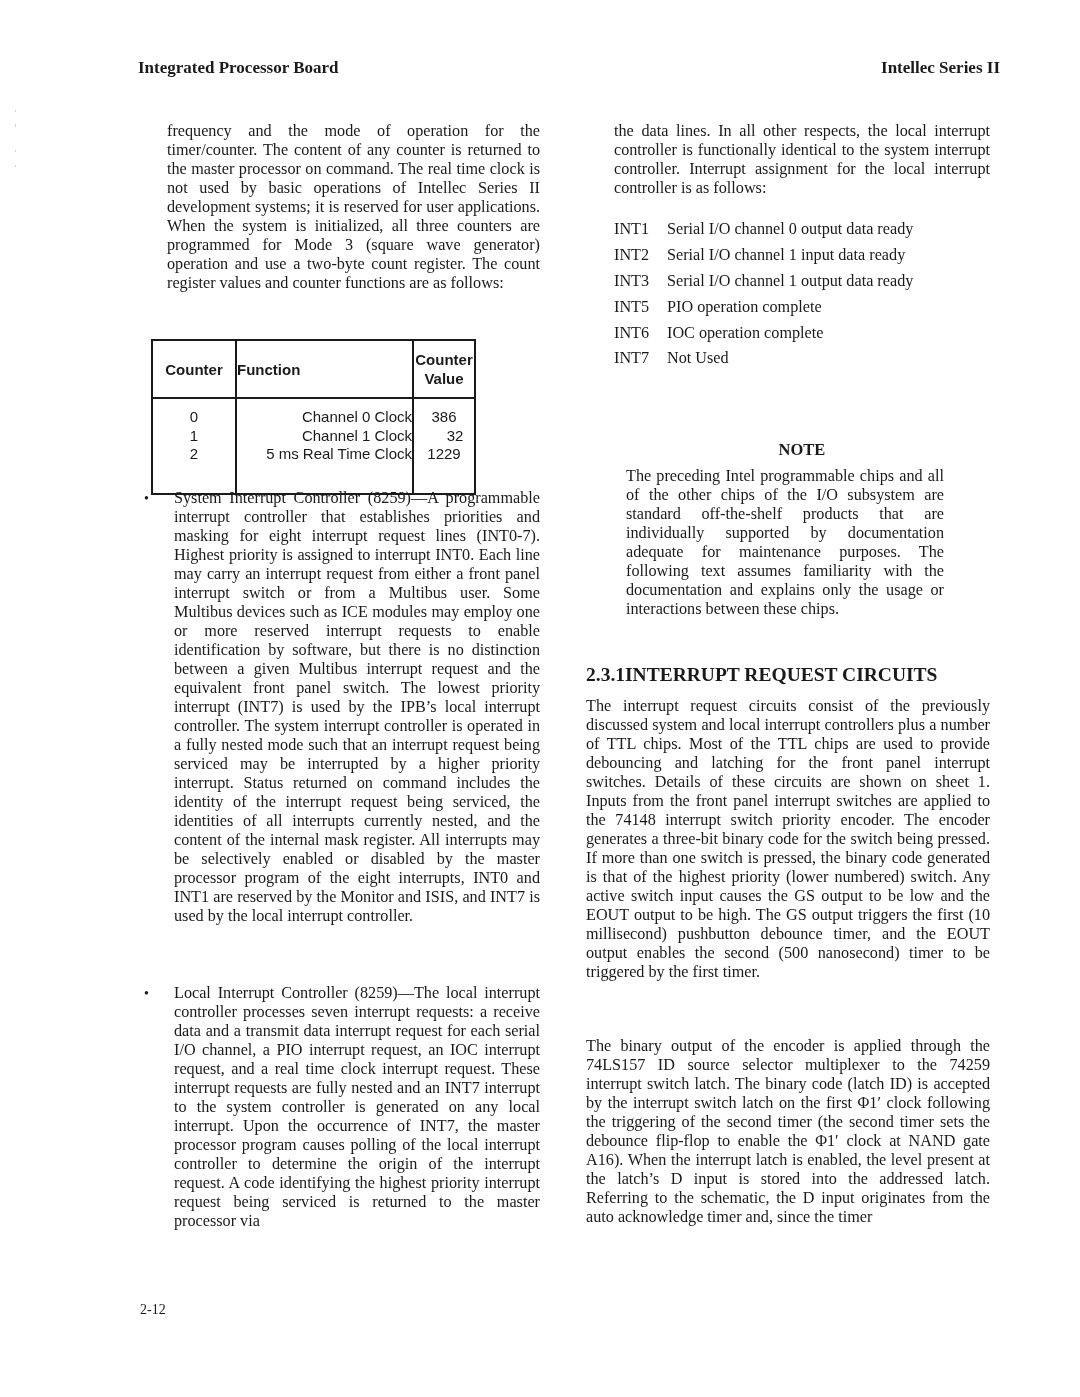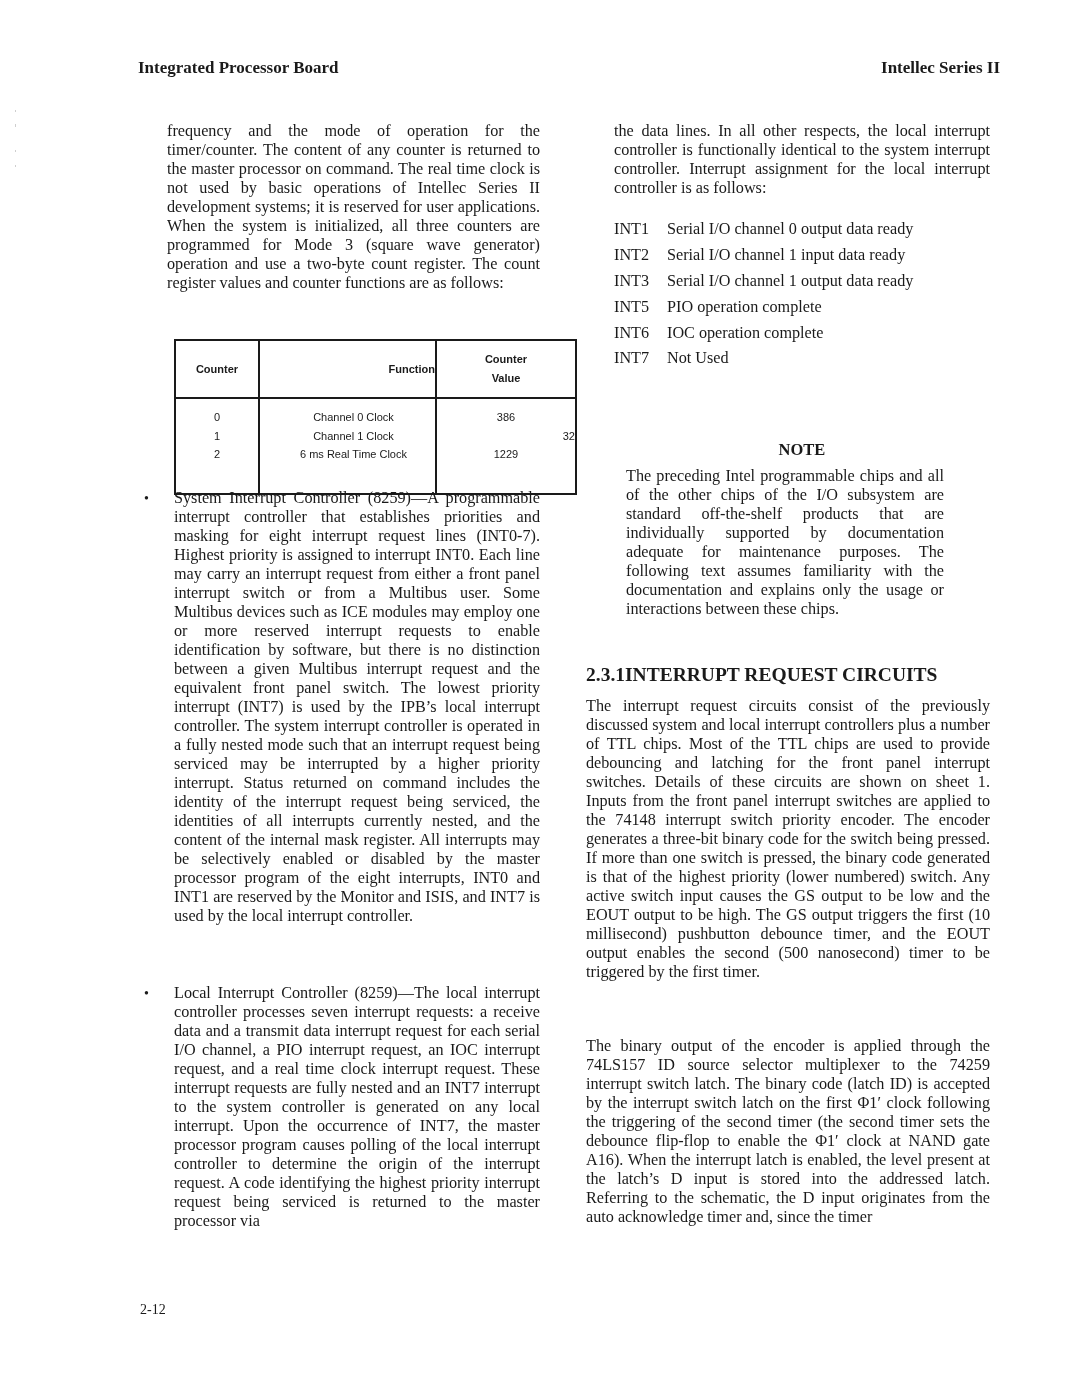--- a/index.html
+++ b/index.html
@@ -11,31 +11,31 @@
   .running-head {
     position: absolute; top: 58px; font-weight: bold; font-size: 17px;
   }
   .rh-left { left: 138px; }
   .rh-right { right: 80px; }
   .col { position: absolute; font-size: 16.2px; line-height: 19px; }
   .col-left { left: 167px; width: 373px; }
   .col-right { left: 614px; width: 376px; }
   .para { margin: 0; text-align: justify; text-align-last: left; }
   .table-wrap {
-    position: absolute; left: 174px; top: 339px; width: 403px; height: 156px;
+    position: absolute; left: 151px; top: 339px; width: 325px; height: 156px;
     border: 2px solid #1a1a1a; box-sizing: border-box;
-    font-family: "Liberation Sans", "DejaVu Sans", sans-serif; font-size: 11px;
+    font-family: "Liberation Sans", "DejaVu Sans", sans-serif; font-size: 15px;
   }
   .tbl { width: 100%; border-collapse: collapse; height: 100%; }
   .tbl th, .tbl td { border-left: 2px solid #1a1a1a; padding: 0; }
   .tbl th:first-child, .tbl td:first-child { border-left: none; }
   .tbl th { font-weight: bold; height: 56px; border-bottom: 2px solid #1a1a1a; text-align: center; line-height: 19px; }
   .tbl td { vertical-align: top; padding-top: 9px; line-height: 18.5px; }
   .c0 { width: 82px; text-align: center; }
-  .c1 { width: 163px; text-align: center; }
+  .c1 { width: 163px; text-align: right; }
   .c1 td, td.c1 { padding-left: 12px !important; }
   .c2 { text-align: center; }
   .cell-line { display: block; }
   .bullet-item { position: absolute; left: 174px; width: 366px; font-size: 16.2px; line-height: 19px; }
   .bullet-dot { position: absolute; left: -30px; top: 0; font-size: 14px; }
   .int-list { position: absolute; left: 614px; top: 220px; font-size: 16.2px; }
   .int-row { height: 25.9px; line-height: 19px; white-space: nowrap; }
   .int-code { display: inline-block; width: 53px; }
   .note-title {
     position: absolute; left: 614px; width: 376px; top: 440px; text-align: center;
@@ -59,42 +59,42 @@
 
 <div class="col col-left" style="top:122px;">
   <p class="para">frequency and the mode of operation for the timer/counter. The content of any counter is returned to the master processor on command. The real time clock is not used by basic operations of Intellec Series II development systems; it is reserved for user applications. When the system is initialized, all three counters are programmed for Mode 3 (square wave generator) operation and use a two-byte count register. The count register values and counter functions are as follows:</p>
 </div>
 
 <div class="table-wrap">
   <table class="tbl">
     <thead>
       <tr>
         <th class="c0">Counter</th>
-        <th class="c1" style="text-align:right;">Function</th>
+        <th class="c1" style="text-align:left;">Function</th>
         <th class="c2">
           <span class="cell-line">Counter</span>
           <span class="cell-line">Value</span>
         </th>
       </tr>
     </thead>
     <tbody>
       <tr>
         <td class="c0">
           <span class="cell-line">0</span>
           <span class="cell-line">1</span>
           <span class="cell-line">2</span>
         </td>
         <td class="c1" style="padding-left:12px;">
           <span class="cell-line">Channel 0 Clock</span>
           <span class="cell-line">Channel 1 Clock</span>
-          <span class="cell-line">6 ms Real Time Clock</span>
+          <span class="cell-line">5 ms Real Time Clock</span>
         </td>
         <td class="c2">
           <span class="cell-line">386</span>
-          <span class="cell-line" style="padding-left:22px;text-align:right;">32</span>
+          <span class="cell-line" style="padding-left:22px;">32</span>
           <span class="cell-line">1229</span>
         </td>
       </tr>
     </tbody>
   </table>
 </div>
 
 <div class="bullet-item" style="top:489px;">
   <span class="bullet-dot">•</span>
   <p class="para">System Interrupt Controller (8259)—A programmable interrupt controller that establishes priorities and masking for eight interrupt request lines (INT0-7). Highest priority is assigned to interrupt INT0. Each line may carry an interrupt request from either a front panel interrupt switch or from a Multibus user. Some Multibus devices such as ICE modules may employ one or more reserved interrupt requests to enable identification by software, but there is no distinction between a given Multibus interrupt request and the equivalent front panel switch. The lowest priority interrupt (INT7) is used by the IPB’s local interrupt controller. The system interrupt controller is operated in a fully nested mode such that an interrupt request being serviced may be interrupted by a higher priority interrupt. Status returned on command includes the identity of the interrupt request being serviced, the identities of all interrupts currently nested, and the content of the internal mask register. All interrupts may be selectively enabled or disabled by the master processor program of the eight interrupts, INT0 and INT1 are reserved by the Monitor and ISIS, and INT7 is used by the local interrupt controller.</p>

